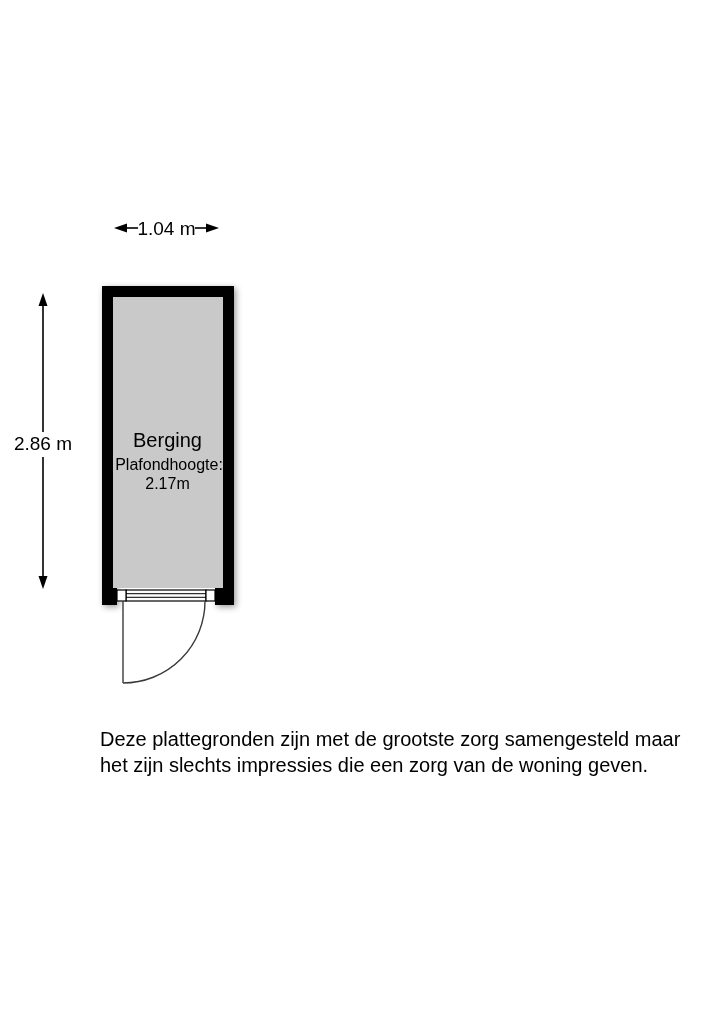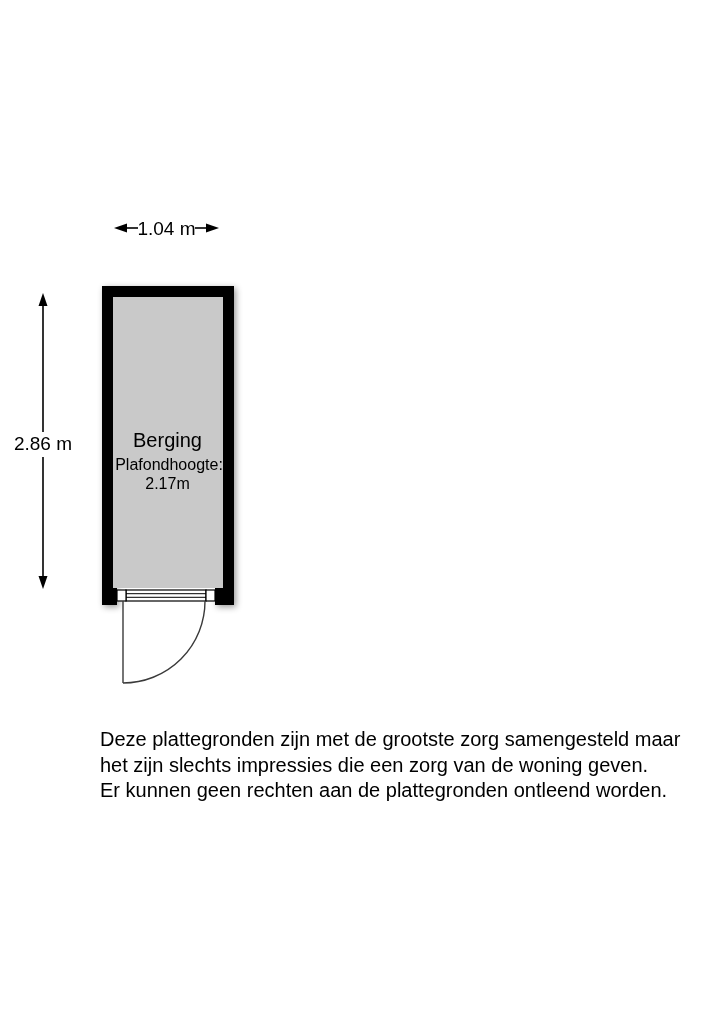--- a/index.html
+++ b/index.html
@@ -72,16 +72,15 @@
 
       <text class="room-name" x="167.5" y="447" text-anchor="middle">Berging</text>
       <text class="room-sub" x="169" y="470" text-anchor="middle">Plafondhoogte:</text>
       <text class="room-sub" x="167.5" y="489" text-anchor="middle">2.17m</text>
     </g>
   </svg>
 
   <div class="disclaimer">
     <div>Deze plattegronden zijn met de grootste zorg samengesteld maar</div>
     <div>het zijn slechts impressies die een zorg van de woning geven.</div>
-    <div>Er kunnen geen rechten aan de plattegronden ontleend worden.</div>
   </div>
 
 </div>
 
 </body></html>

